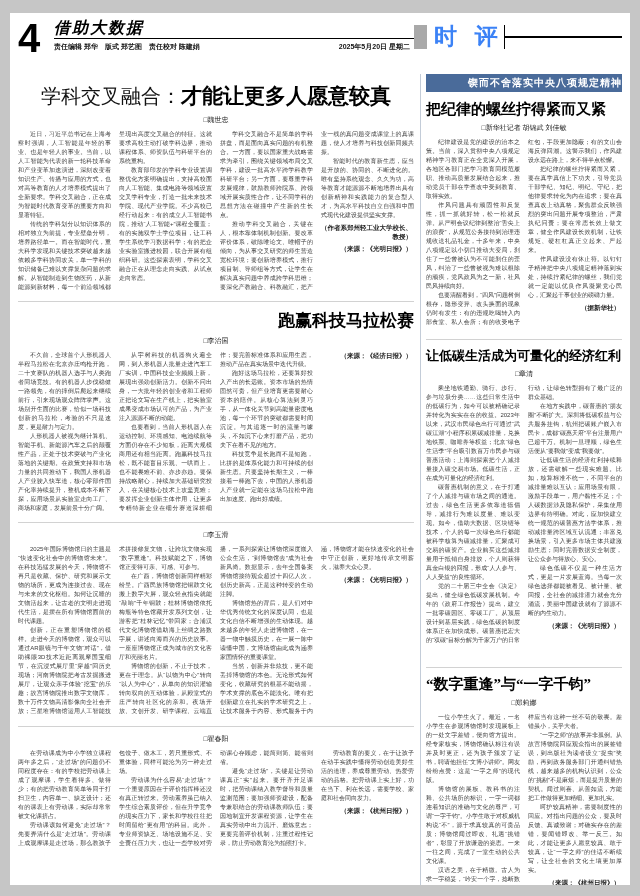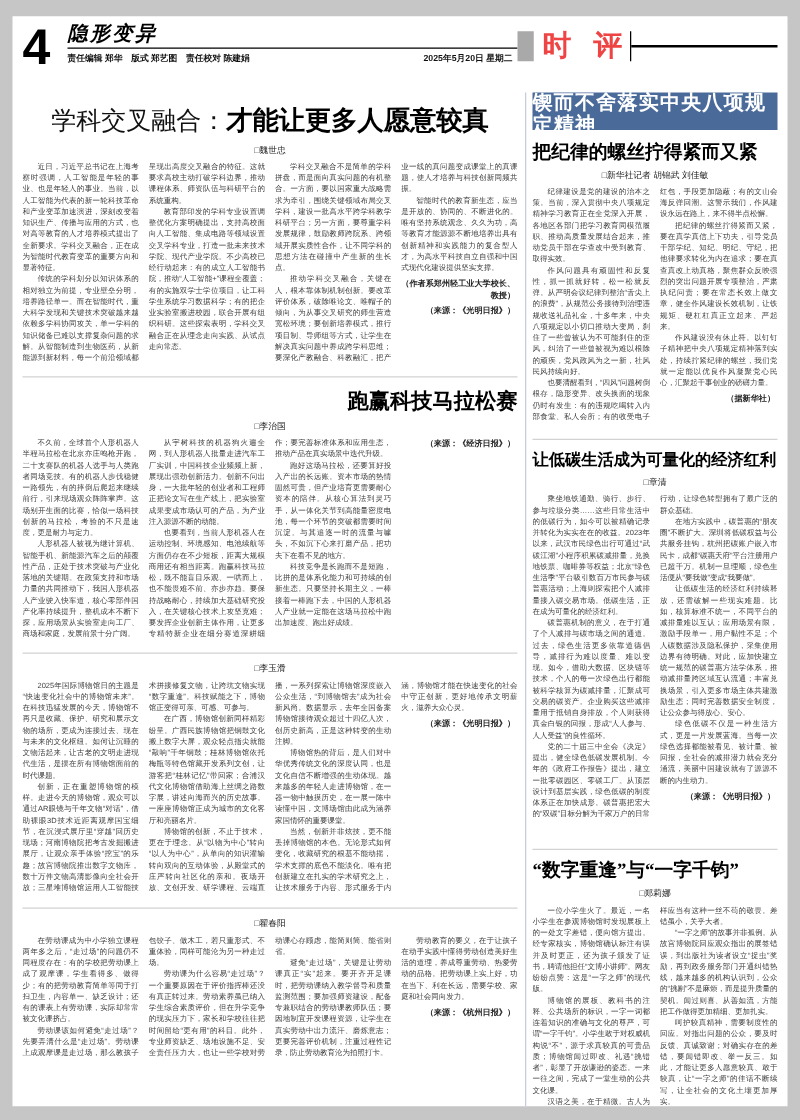--- a/index.html
+++ b/index.html
@@ -14,21 +14,21 @@
   
   .masthead-row{display:flex;align-items:flex-start;height:46px;}
   .pagenum{font-size:40px;font-weight:900;line-height:40px;letter-spacing:-2px;width:36px;color:#000;font-family:"Liberation Sans",sans-serif;}
   .mast-block{flex:1;min-width:0;padding-top:1px;}
   .mast-title{font-family:"Liberation Serif","DejaVu Serif",serif;font-weight:bold;font-style:italic;font-size:16px;line-height:17px;letter-spacing:2px;color:#000;}
   .mast-rule{border-top:1.5px solid #000;margin:2px 0 3px 0;}
   .mast-meta{display:flex;justify-content:space-between;font-size:7px;color:#111;font-weight:bold;}
   .mast-meta .date{font-weight:bold;padding-right:4px;}
   .section-block{width:208px;display:flex;align-items:center;padding-top:6px;}
   .gray-block{display:inline-block;width:13px;height:24px;background:#a9a9a9;margin-right:7px;}
-  .section-title{font-family:"Liberation Serif","DejaVu Serif",serif;font-weight:900;font-size:23px;line-height:26px;letter-spacing:6px;color:#ef4444;white-space:nowrap;}
+  .section-title{font-family:"Liberation Serif","DejaVu Serif",serif;font-weight:900;font-size:23px;line-height:26px;letter-spacing:6px;color:#3b82f6;white-space:nowrap;}
   .section-deco{flex:1;display:flex;align-items:center;height:26px;}
   .deco-v{width:1.5px;height:24px;background:#000;}
   .deco-h{flex:1;height:1.5px;background:#000;}
 
   
   .content{display:flex;margin-top:8px;}
   .col-left{width:396px;}
   .vrule{width:1px;background:#c3ccd8;margin:2px 5px 0 6px;}
   .col-right{flex:1;min-width:0;}
 
@@ -48,33 +48,33 @@
   .h-a1{height:164px;}
   .h-a2{height:164px;}
   .h-a3{height:174px;}
   .h-a4{height:104px;}
   .h-r1{height:194px;}
   .h-r2{height:276px;}
   .h-r3{height:190px;}
   .note{text-align:right;font-weight:bold;font-size:6.5px;color:#222;margin-top:3px;text-indent:0;padding-right:2px;}
 
   .hrule{border-top:1px solid #d2d2d2;margin:7px 0;}
-  .banner{background:#4a6b9a;color:#ffffff;text-align:left;font-weight:bold;font-size:16px;line-height:18px;height:30px;letter-spacing:1px;margin:2px 0 8px 0;font-family:"Liberation Sans",sans-serif;}
+  .banner{background:#4a6b9a;color:#ffffff;text-align:right;font-weight:bold;font-size:10px;line-height:18px;height:18px;letter-spacing:1px;margin:2px 0 8px 0;font-family:"Liberation Sans",sans-serif;}
   .rt-gap{margin-top:4px;}
 </style>
 </head>
 <body>
 
 <div class="frame">
   <div class="sheet">
 
     <header class="masthead-row">
       <div class="pagenum">4</div>
       <div class="mast-block">
-        <div class="mast-title">隐形变异</div>
+        <div class="mast-title">借助大数据</div>
         <div class="mast-rule"></div>
         <div class="mast-meta">
           <span class="editors">责任编辑 郑华　版式 郑艺图　责任校对 陈建娟</span>
           <span class="date">2025年5月20日 星期二</span>
         </div>
       </div>
       <div class="section-block">
         <span class="gray-block"></span>
         <span class="section-title">时 评</span>
         <span class="section-deco">

